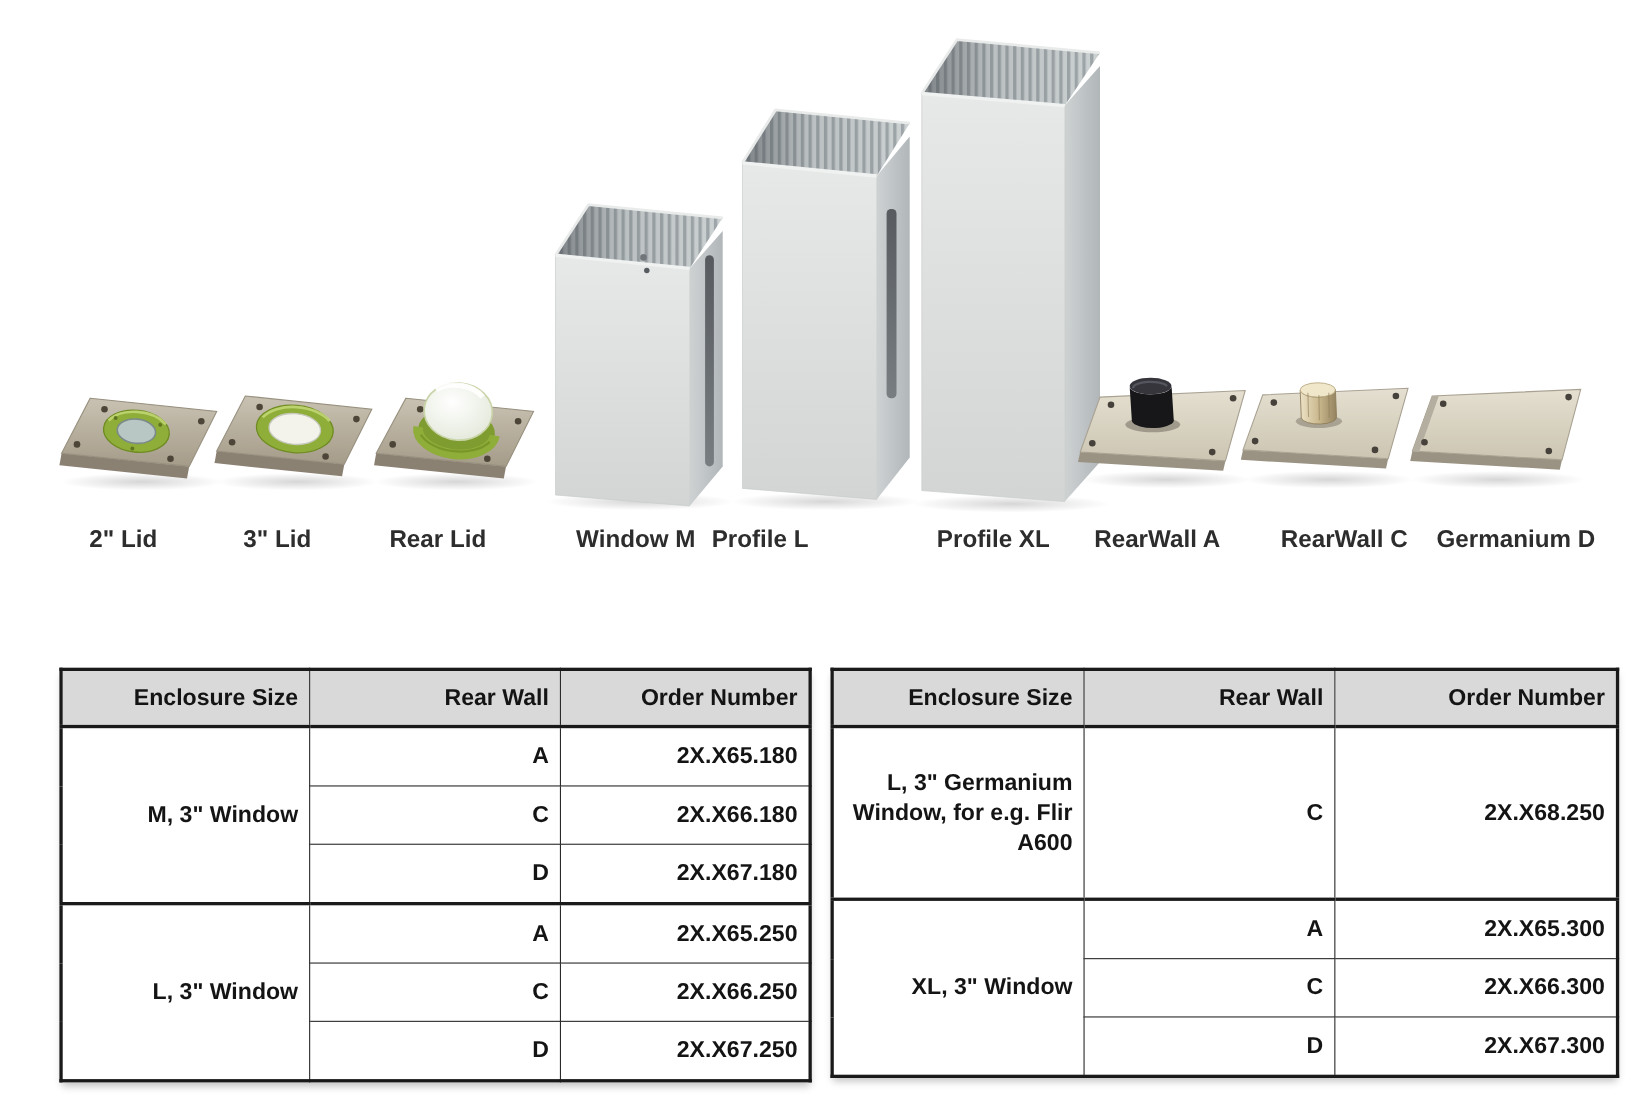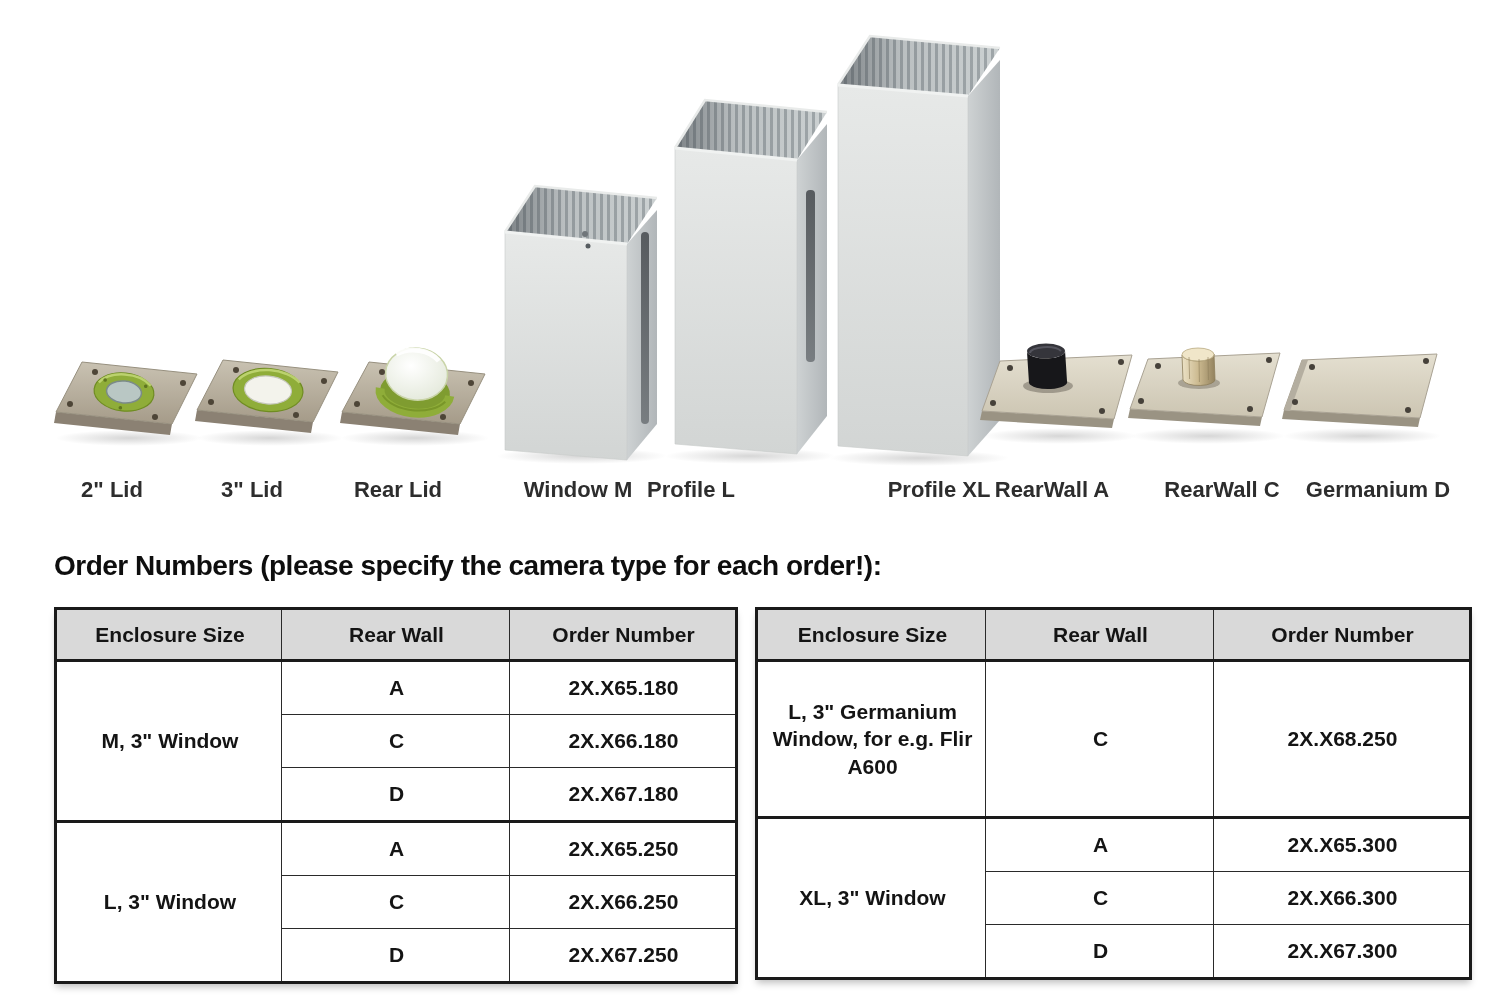--- a/index.html
+++ b/index.html
@@ -24,21 +24,21 @@
   }
   table.otable {
     position:absolute; top:607px; border-collapse:collapse; table-layout:fixed;
     background:#ffffff; border:3px solid #1a1a1a;
     box-shadow:0 5px 7px -2px rgba(0,0,0,0.25);
   }
   table.otable.left  { left:54px;  width:681px; }
   table.otable.right { left:755px; width:714px; }
   .otable th, .otable td {
     border:1.6px solid #2a2a2a; padding:2px 10px 2px 12px;
-    font-size:21px; color:#141414; text-align:center; vertical-align:middle;
+    font-size:21px; color:#141414; text-align:right; vertical-align:middle;
     overflow:hidden; line-height:1.3;
   }
   .otable th { background:#d9d9d9; font-weight:bold; height:45px; border-bottom:3px solid #1a1a1a; }
   .otable td { font-weight:bold; height:48px; }
   .otable tr.group td { border-top:3px solid #1a1a1a; }
   .otable tr.tallrow td { height:150px; }
 </style>
 </head>
 <body>
 
@@ -208,26 +208,25 @@
       <circle cx="146" cy="29" r="3" fill="#46413a"></circle>
     <circle cx="128" cy="78" r="3" fill="#46413a"></circle>
       <circle cx="15" cy="70" r="3" fill="#46413a"></circle>
   </svg>
 
   <div class="plabel" style="left:112px">2" Lid</div>
   <div class="plabel" style="left:252px">3" Lid</div>
   <div class="plabel" style="left:398px">Rear Lid</div>
   <div class="plabel" style="left:578px">Window M</div>
   <div class="plabel" style="left:691px">Profile L</div>
-  <div class="plabel" style="left:939px">Profile XL</div>
+  <div class="plabel" style="left:903px">Profile XL</div>
   <div class="plabel" style="left:1052px">RearWall A</div>
   <div class="plabel" style="left:1222px">RearWall C</div>
   <div class="plabel" style="left:1378px">Germanium D</div>
 
-  <h2 class="heading">Order Numbers (please specify the camera type for each order!):</h2>
 
   <table class="otable left">
     <colgroup>
         <col style="width:226px">
         <col style="width:228px">
         <col style="width:227px">
       </colgroup>
     <thead>
       <tr>
         <th>Enclosure Size</th>

